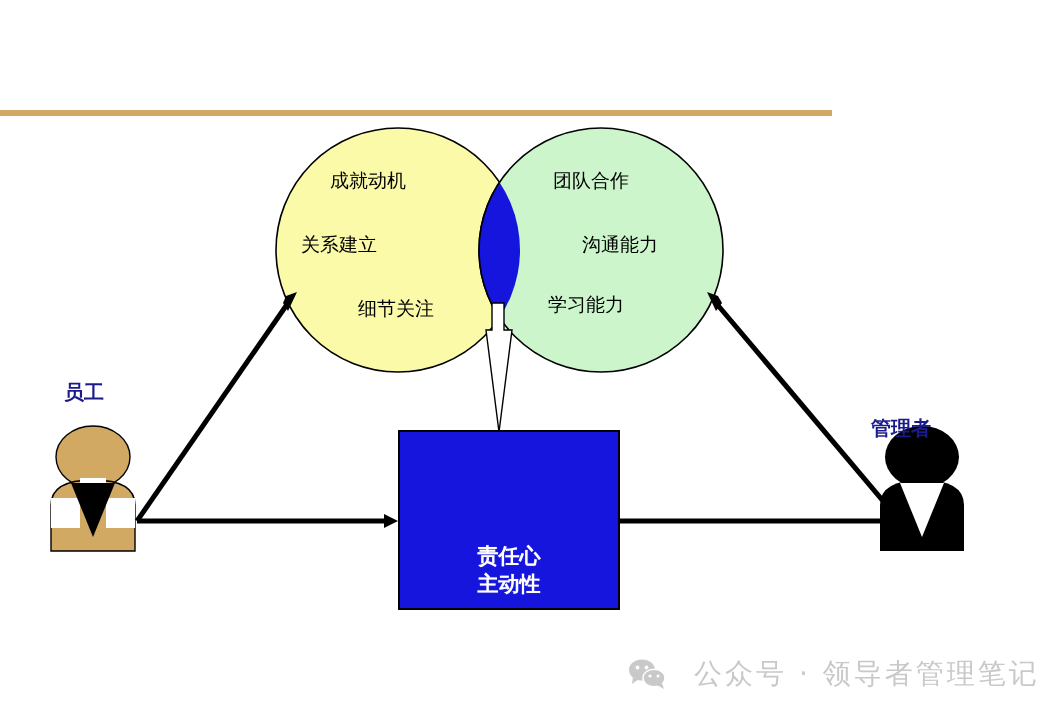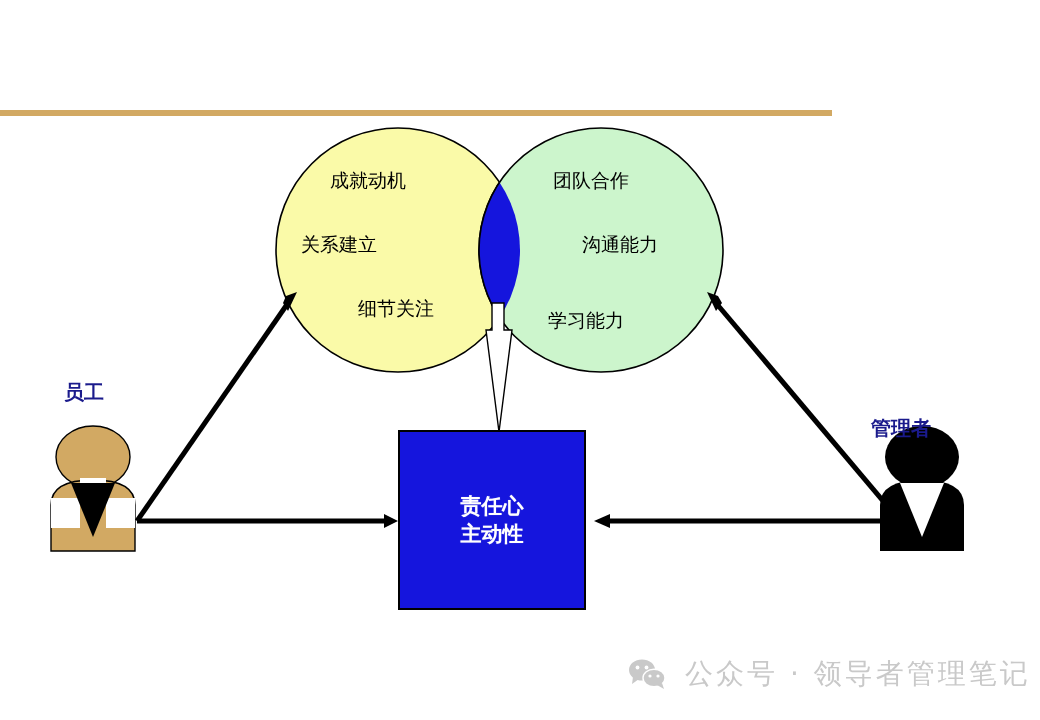--- a/index.html
+++ b/index.html
@@ -54,29 +54,29 @@
     color: #000000;
     white-space: nowrap;
     font-family: "DejaVu Sans", "Liberation Sans", sans-serif;
   }
 
   
   #core-box {
     position: absolute;
     left: 398px;
     top: 430px;
-    width: 188px;
+    width: 222px;
     height: 180px;
     background: #1515dd;
     border: 2px solid #000000;
     box-sizing: border-box;
     display: flex;
     flex-direction: column;
     align-items: center;
-    justify-content: center;
+    justify-content: flex-end;
     padding: 10px 0;
   }
   .core-item {
     color: #ffffff;
     font-size: 21px;
     font-weight: bold;
     white-space: nowrap;
     text-shadow: 0 0 1px rgba(255,255,255,.4);
   }
 
@@ -92,21 +92,21 @@
   #label-employee { left: 64px; top: 379px; }
   #label-manager  { left: 871px; top: 379px; margin-top: 36px; }
 
   
   #wechat-watermark {
     position: absolute;
     left: 628px;
     top: 655px;
     display: flex;
     align-items: center;
-    gap: 19px;
+    gap: 28px;
   }
   #wechat-text {
     font-size: 28px;
     color: #c9c9c9;
     letter-spacing: 3px;
     white-space: nowrap;
     font-family: "DejaVu Sans", "Liberation Sans", sans-serif;
   }
   #brand-watermark {
     position: absolute;
@@ -185,21 +185,21 @@
       <polygon points="900,483 944,483 922,537" fill="#ffffff"></polygon>
     </g>
   </svg>
 
   <div class="venn-label" style="left:330px; top:168px;">成就动机</div>
   <div class="venn-label" style="left:301px; top:232px;">关系建立</div>
   <div class="venn-label" style="left:330px; top:296px;margin-left:28px;">细节关注</div>
 
   <div class="venn-label" style="left:553px; top:168px;">团队合作</div>
   <div class="venn-label" style="left:582px; top:232px;">沟通能力</div>
-  <div class="venn-label" style="left:548px; top:308px;">学习能力</div>
+  <div class="venn-label" style="left:548px; top:292px;">学习能力</div>
 
   <div id="core-box">
     <div class="core-item">责任心</div>
     <div class="core-item">主动性</div>
   </div>
 
   <div class="person-label" id="label-employee">员工</div>
   <div class="person-label" id="label-manager">管理者</div>
 
   <div id="wechat-watermark">

